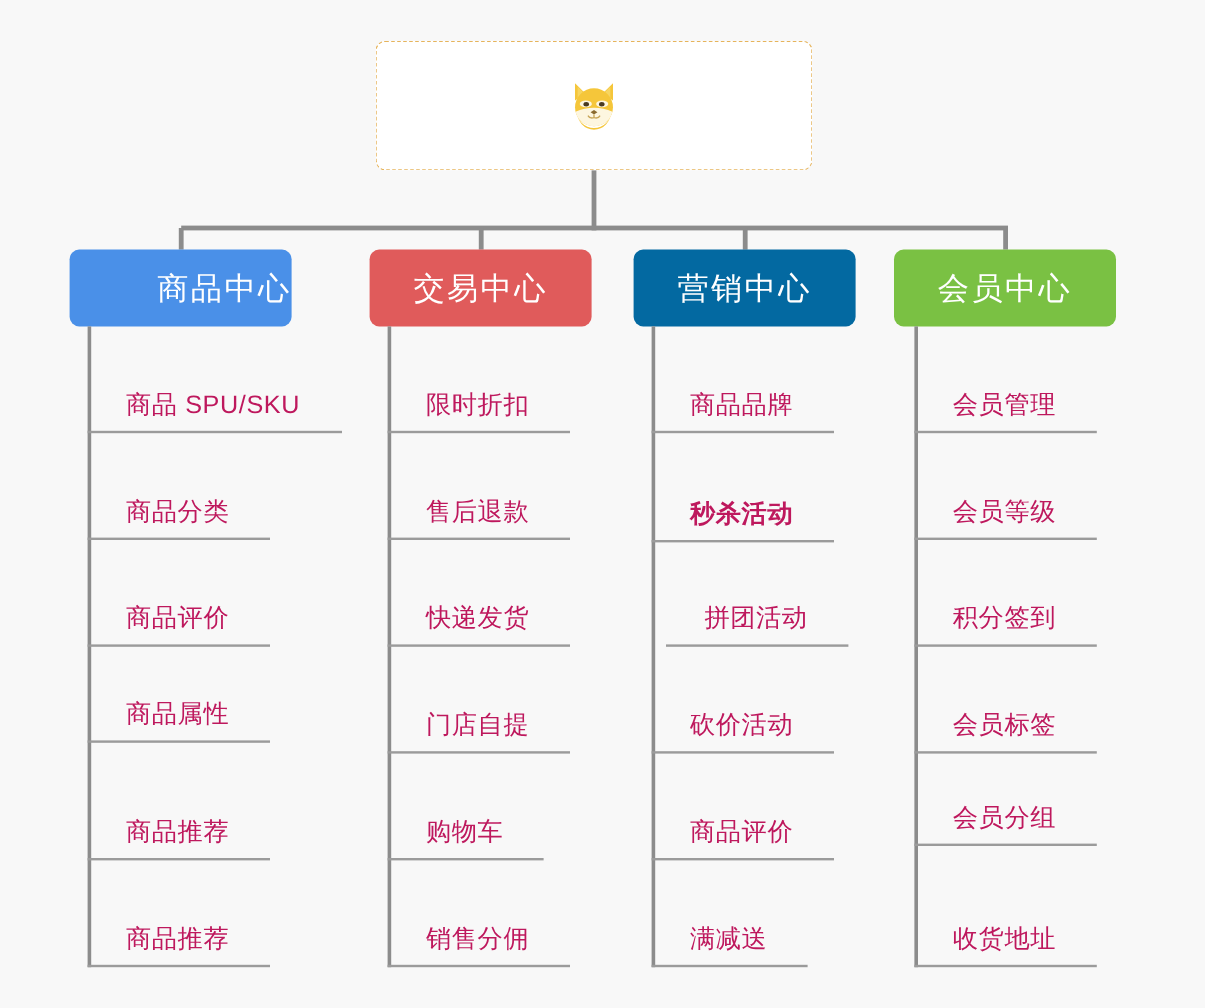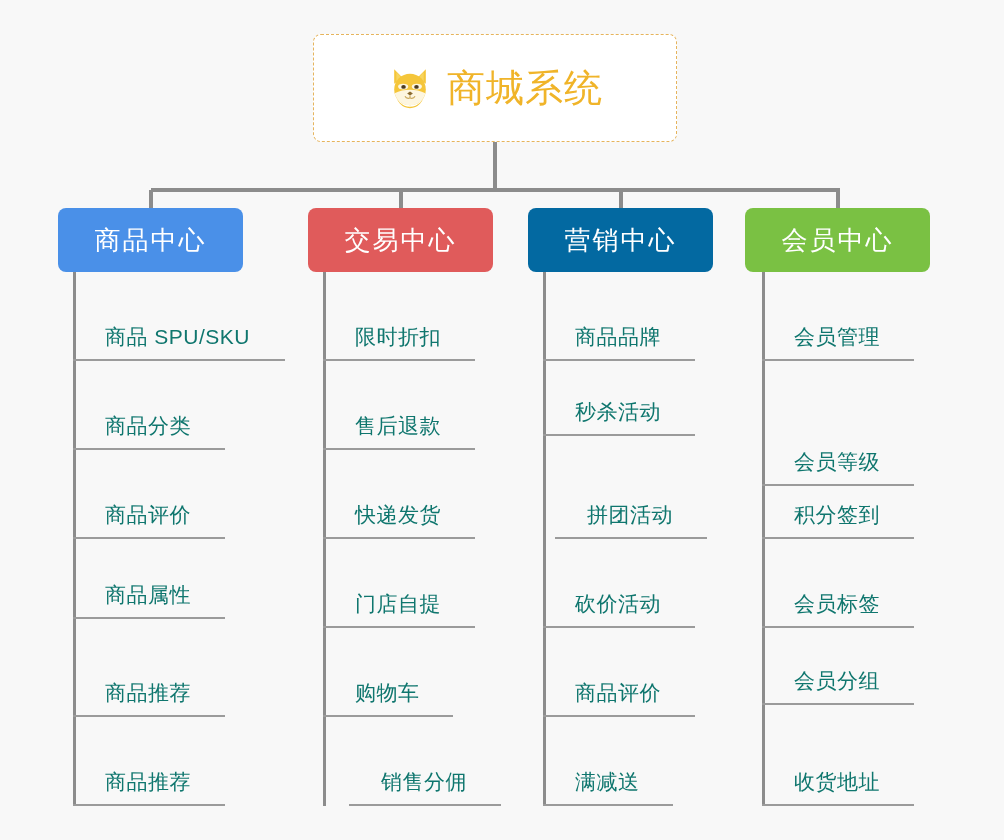--- a/index.html
+++ b/index.html
@@ -89,21 +89,21 @@
   .leaf {
     position: absolute;
     left: 0;
     height: 89px;
   }
   .leaf-label {
     position: absolute;
     left: 32px;
     bottom: 10px;
     font-size: 21px;
-    color: #0f766e;
+    color: #be185d;
     white-space: nowrap;
     letter-spacing: 0.5px;
   }
   .leaf-rule {
     position: absolute;
     left: 0;
     bottom: 0;
     height: 2px;
     background: #9b9b9b;
   }
@@ -124,34 +124,33 @@
       <path d="M32 56 a22 22 0 0 0 21.4 -16.8 C47 36 39 34.5 32 34.5 C25 34.5 17 36 10.6 39.2 A22 22 0 0 0 32 56 Z" fill="#fdf6e0"></path>
       <ellipse cx="22.5" cy="30" rx="7" ry="4" fill="#fdf6e0"></ellipse>
       <ellipse cx="41.5" cy="30" rx="7" ry="4" fill="#fdf6e0"></ellipse>
       <ellipse cx="23" cy="30.5" rx="3.2" ry="2.6" fill="#4a3a20"></ellipse>
       <ellipse cx="41" cy="30.5" rx="3.2" ry="2.6" fill="#4a3a20"></ellipse>
       <path d="M32 37 l-4 2.6 l4 2.8 l4 -2.8 Z" fill="#8a6a2f"></path>
       <path d="M32 42.4 L32 46" stroke="#c9a75a" stroke-width="1.6" fill="none"></path>
       <path d="M32 46 a5.5 4 0 0 1 -7 -2.4" stroke="#c9a75a" stroke-width="1.6" fill="none"></path>
       <path d="M32 46 a5.5 4 0 0 0 7 -2.4" stroke="#c9a75a" stroke-width="1.6" fill="none"></path>
     </svg>
-    <div class="root-title">商城系统</div>
   </div>
 
   <div id="connector-layer">
       <div class="conn conn-v" style="left: 493px; top: 142px; height: 50px; background: rgb(140, 140, 140);"></div>
       <div class="conn conn-h" style="left: 150.5px; top: 188px; width: 689px; background: rgb(140, 140, 140);"></div>
       <div class="conn conn-v" style="left: 148.5px; top: 190px; height: 18px; background: rgb(140, 140, 140);"></div>
       <div class="conn conn-v" style="left: 398.5px; top: 190px; height: 18px; background: rgb(140, 140, 140);"></div>
       <div class="conn conn-v" style="left: 618.5px; top: 190px; height: 18px; background: rgb(140, 140, 140);"></div>
       <div class="conn conn-v" style="left: 835.5px; top: 190px; height: 18px; background: rgb(140, 140, 140);"></div>
     </div>
 
   <div id="branch-layer">
-      <div class="cat-box" style="left: 58px; top: 208px; width: 185px; background: rgb(74, 144, 232);">
+      <div class="cat-box" style="left: 58px; top: 208px; width: 185px; background: rgb(74, 144, 232); justify-content: flex-end;">
         <span>商品中心</span>
       </div>
       <div class="branch" style="left: 73px; height: 534px;">
         <div class="spine" style="height: 534px; background: rgb(140, 140, 140);"></div>
         <div class="leaf" style="top: 0px; width: 212px;">
           <div class="leaf-label">商品 SPU/SKU</div>
           <div class="leaf-rule" style="width: 212px; background: rgb(155, 155, 155);"></div>
         </div>
         <div class="leaf" style="top: 89px; width: 152px;">
           <div class="leaf-label">商品分类</div>
@@ -192,35 +191,35 @@
           <div class="leaf-rule" style="width: 152px; background: rgb(155, 155, 155);"></div>
         </div>
         <div class="leaf" style="top: 267px; width: 152px;">
           <div class="leaf-label">门店自提</div>
           <div class="leaf-rule" style="width: 152px; background: rgb(155, 155, 155);"></div>
         </div>
         <div class="leaf" style="top: 356px; width: 130px;">
           <div class="leaf-label">购物车</div>
           <div class="leaf-rule" style="width: 130px; background: rgb(155, 155, 155);"></div>
         </div>
-        <div class="leaf" style="top: 445px; width: 152px; margin-left: 26px;">
+        <div class="leaf" style="top: 445px; width: 152px;">
           <div class="leaf-label">销售分佣</div>
           <div class="leaf-rule" style="width: 152px; background: rgb(155, 155, 155);"></div>
         </div>
       </div>
       <div class="cat-box" style="left: 528px; top: 208px; width: 185px; background: #0369a1;">
         <span>营销中心</span>
       </div>
       <div class="branch" style="left: 543px; height: 534px;">
         <div class="spine" style="height: 534px; background: rgb(140, 140, 140);"></div>
         <div class="leaf" style="top: 0px; width: 152px;">
           <div class="leaf-label">商品品牌</div>
           <div class="leaf-rule" style="width: 152px; background: rgb(155, 155, 155);"></div>
         </div>
-        <div class="leaf" style="top: 75px; width: 152px;">
+        <div class="leaf" style="top: 91px; width: 152px; font-weight: bold;">
           <div class="leaf-label">秒杀活动</div>
           <div class="leaf-rule" style="width: 152px; background: rgb(155, 155, 155);"></div>
         </div>
         <div class="leaf" style="top: 178px; width: 152px; margin-left: 12px;">
           <div class="leaf-label">拼团活动</div>
           <div class="leaf-rule" style="width: 152px; background: rgb(155, 155, 155);"></div>
         </div>
         <div class="leaf" style="top: 267px; width: 152px;">
           <div class="leaf-label">砍价活动</div>
           <div class="leaf-rule" style="width: 152px; background: rgb(155, 155, 155);"></div>
@@ -236,21 +235,21 @@
       </div>
       <div class="cat-box" style="left: 745px; top: 208px; width: 185px; background: rgb(122, 193, 67);">
         <span>会员中心</span>
       </div>
       <div class="branch" style="left: 762px; height: 534px;">
         <div class="spine" style="height: 534px; background: rgb(140, 140, 140);"></div>
         <div class="leaf" style="top: 0px; width: 152px;">
           <div class="leaf-label">会员管理</div>
           <div class="leaf-rule" style="width: 152px; background: rgb(155, 155, 155);"></div>
         </div>
-        <div class="leaf" style="top: 89px; width: 152px; margin-top: 36px;">
+        <div class="leaf" style="top: 89px; width: 152px;">
           <div class="leaf-label">会员等级</div>
           <div class="leaf-rule" style="width: 152px; background: rgb(155, 155, 155);"></div>
         </div>
         <div class="leaf" style="top: 178px; width: 152px;">
           <div class="leaf-label">积分签到</div>
           <div class="leaf-rule" style="width: 152px; background: rgb(155, 155, 155);"></div>
         </div>
         <div class="leaf" style="top: 267px; width: 152px;">
           <div class="leaf-label">会员标签</div>
           <div class="leaf-rule" style="width: 152px; background: rgb(155, 155, 155);"></div>

